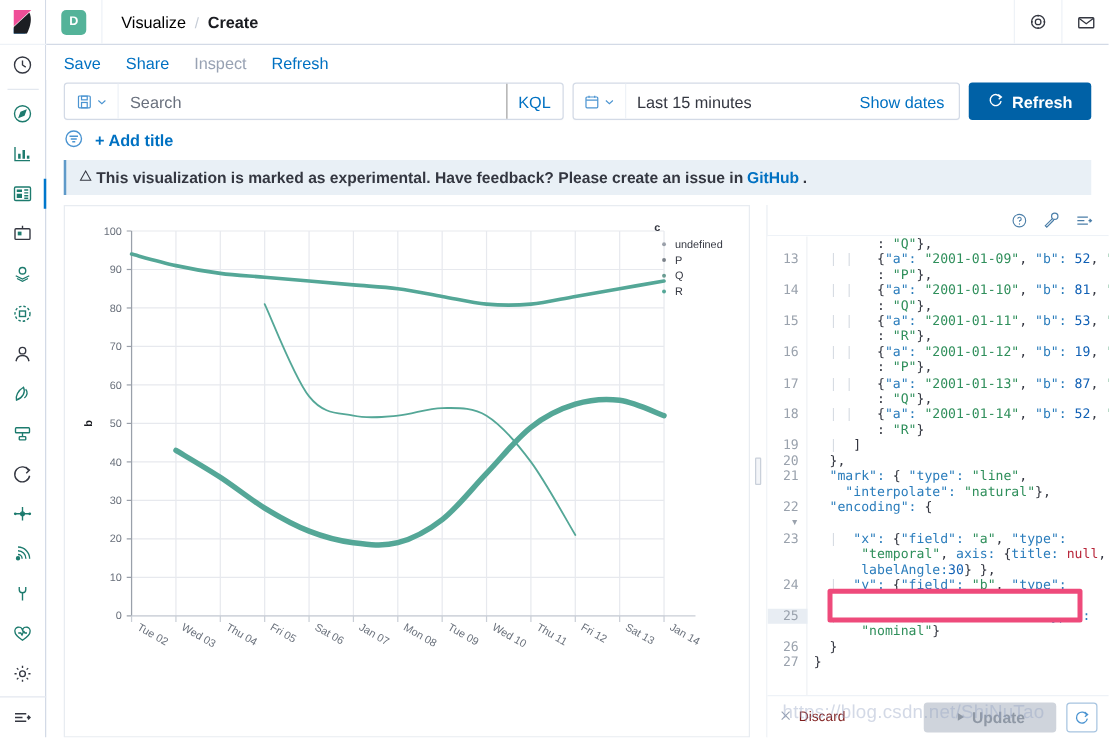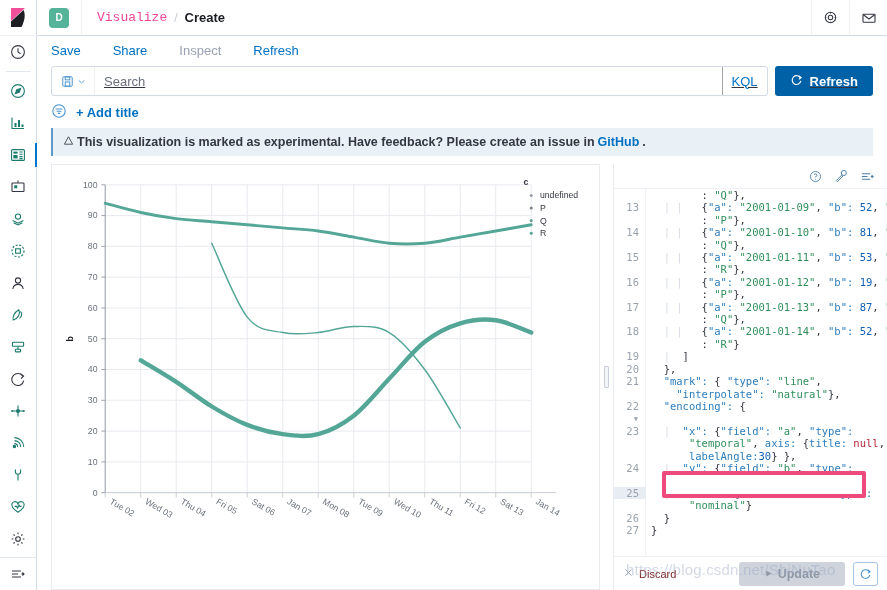--- a/index.html
+++ b/index.html
@@ -54,40 +54,40 @@
     width: 45px; display: flex; align-items: center; justify-content: center;
     border-right: 1px solid #eef2f7;
   }
   .app-badge {
     width: 20px; height: 20px; border-radius: 4px;
     background: #54b399; color: #fff;
     font-size: 10px; font-weight: bold;
     display: flex; align-items: center; justify-content: center;
   }
   .breadcrumb { display: flex; align-items: center; gap: 7px; padding-left: 15px; }
-  .bc-link { color: #ec4899; font-size: 13px; cursor: pointer; font-family: Liberation Mono, monospace; }
+  .bc-link { color: #000000; font-size: 13px; cursor: pointer; }
   .bc-sep { color: #c5ccd6; font-size: 12px; }
   .bc-cur { color: #1a1c21; font-size: 13px; font-weight: bold; }
   .top-right { margin-left: auto; display: flex; align-items: stretch; }
   .top-icon {
     width: 38px; display: flex; align-items: center; justify-content: center;
     border-left: 1px solid #eef2f7; cursor: pointer;
   }
 
   
   .actionrow {
     height: 28px; flex: 0 0 28px;
-    display: flex; align-items: center; gap: 32px;
+    display: flex; align-items: center; gap: 20px;
     padding: 0 14px; background: #fff;
   }
   .act { font-size: 13px; color: #0071c2; cursor: pointer; font-weight: 500; }
   .act.disabled { color: #98a2b3; cursor: default; }
 
   
-  .querybar { padding: 2px 14px 0 14px; display: flex; align-items: center; gap: 7px; text-decoration: underline; }
+  .querybar { padding: 2px 14px 0 14px; display: flex; align-items: center; gap: 7px; }
   .qbox {
     flex: 1 1 auto; height: 30px;
     border: 1px solid #d3dae6; border-radius: 3px;
     background: #fff; display: flex; align-items: stretch;
     box-shadow: 0 1px 1px -1px rgba(152,162,179,.2);
     min-width: 0;
   }
   .qsaved {
     width: 43px; display: flex; align-items: center; justify-content: center; gap: 3px;
     border-right: 1px solid #eef2f7; cursor: pointer;
@@ -399,20 +399,34 @@
             <rect x="2.2" y="2.2" width="11.6" height="11.6" rx="1"></rect>
             <rect x="5.2" y="2.4" width="5.6" height="3.6"></rect>
               <rect x="5.2" y="8.6" width="5.6" height="5.2"></rect>
           </svg>
           <svg width="9" height="9" viewBox="0 0 16 16" fill="none" stroke="#4b94d1" stroke-width="1.6">
             <path d="M3 6l5 4.6L13 6"></path>
           </svg>
         </div>
         <input class="qinput" value="" placeholder="Search" style="">
         <div class="qkql">KQL</div>
+      </div>
+      <div class="dbox">
+        <div class="dcal">
+          <svg width="13" height="13" viewBox="0 0 16 16" fill="none" stroke="#4b94d1" stroke-width="1.2">
+            <rect x="2.2" y="3.2" width="11.6" height="10.6" rx="1"></rect>
+              <path d="M2.4 6.2h11.2"></path>
+            <path d="M5.2 2v2M10.8 2v2"></path>
+          </svg>
+          <svg width="9" height="9" viewBox="0 0 16 16" fill="none" stroke="#4b94d1" stroke-width="1.6">
+            <path d="M3 6l5 4.6L13 6"></path>
+          </svg>
+        </div>
+        <div class="dtext">Last 15 minutes</div>
+        <div class="dshow">Show dates</div>
       </div>
       <button class="btn-refresh">
         <span>
           <svg width="13" height="13" viewBox="0 0 16 16" fill="none" stroke="#ffffff" stroke-width="1.4">
             <path d="M13 6.4A5.4 5.4 0 1 0 13.4 9.8"></path>
               <path d="M10.6 3.2L13.6 5.6 11 7.8"></path>
           </svg>
         </span>
         <span>Refresh</span>
       </button>

